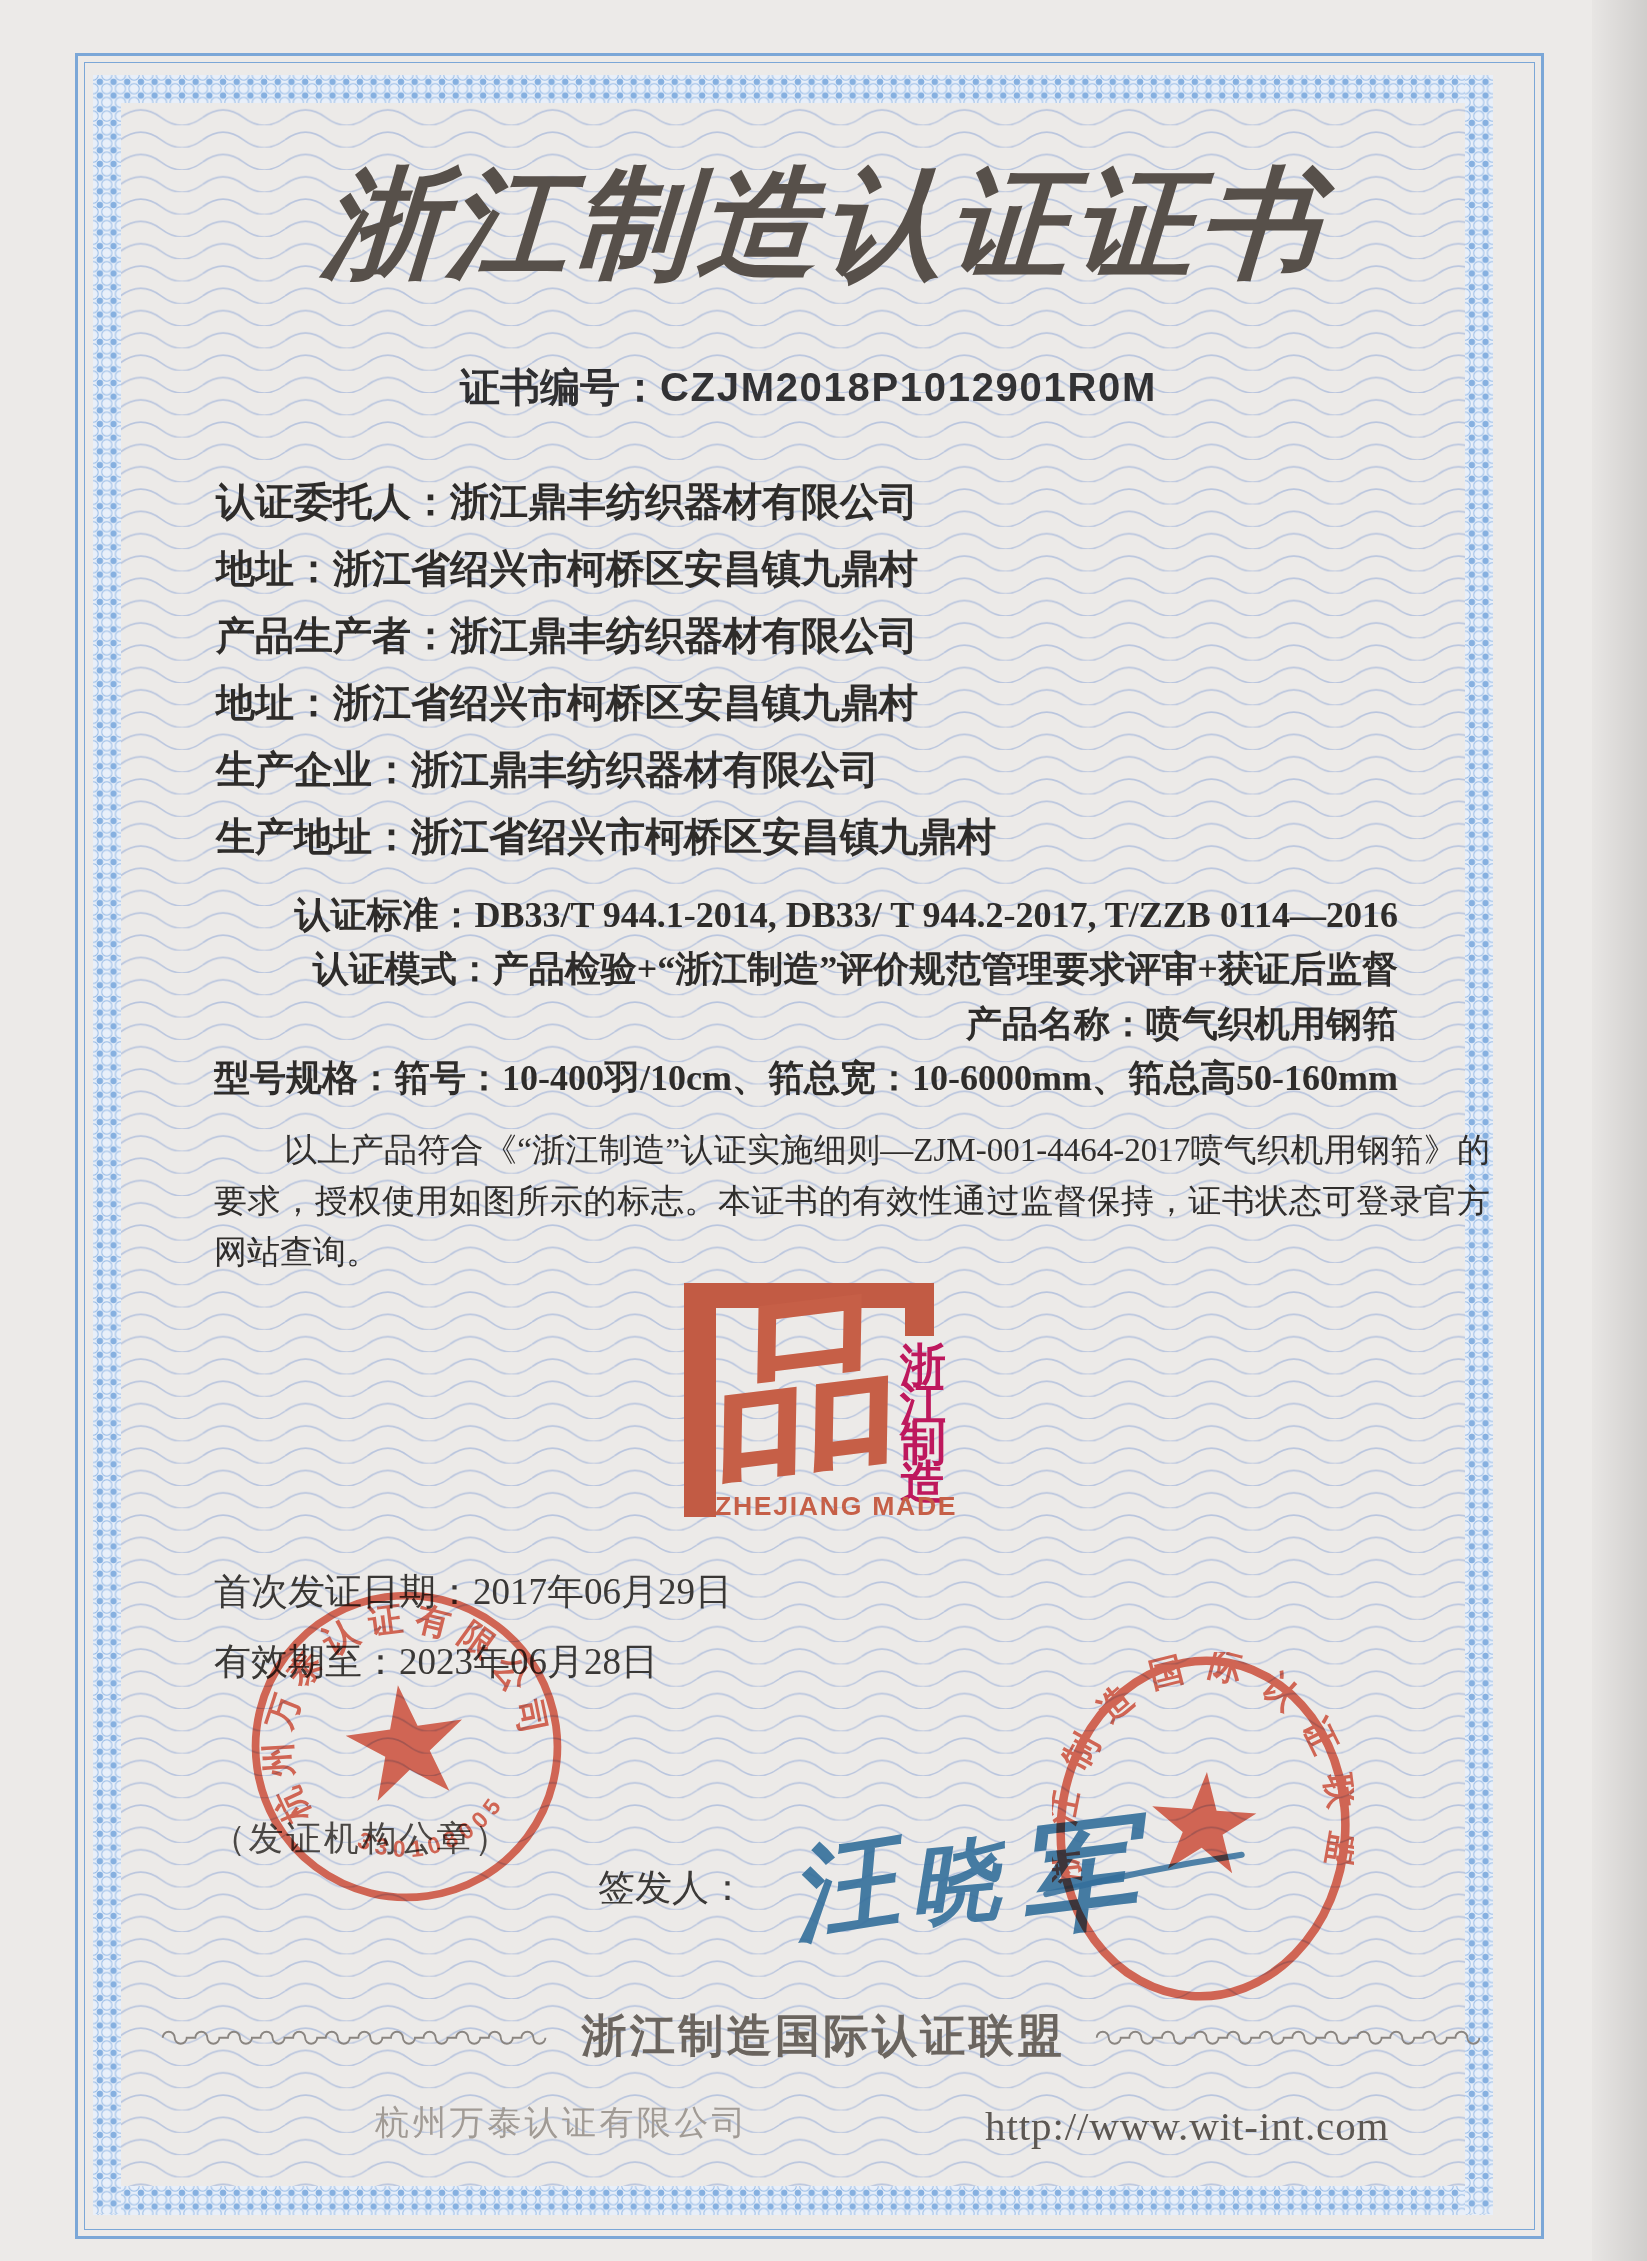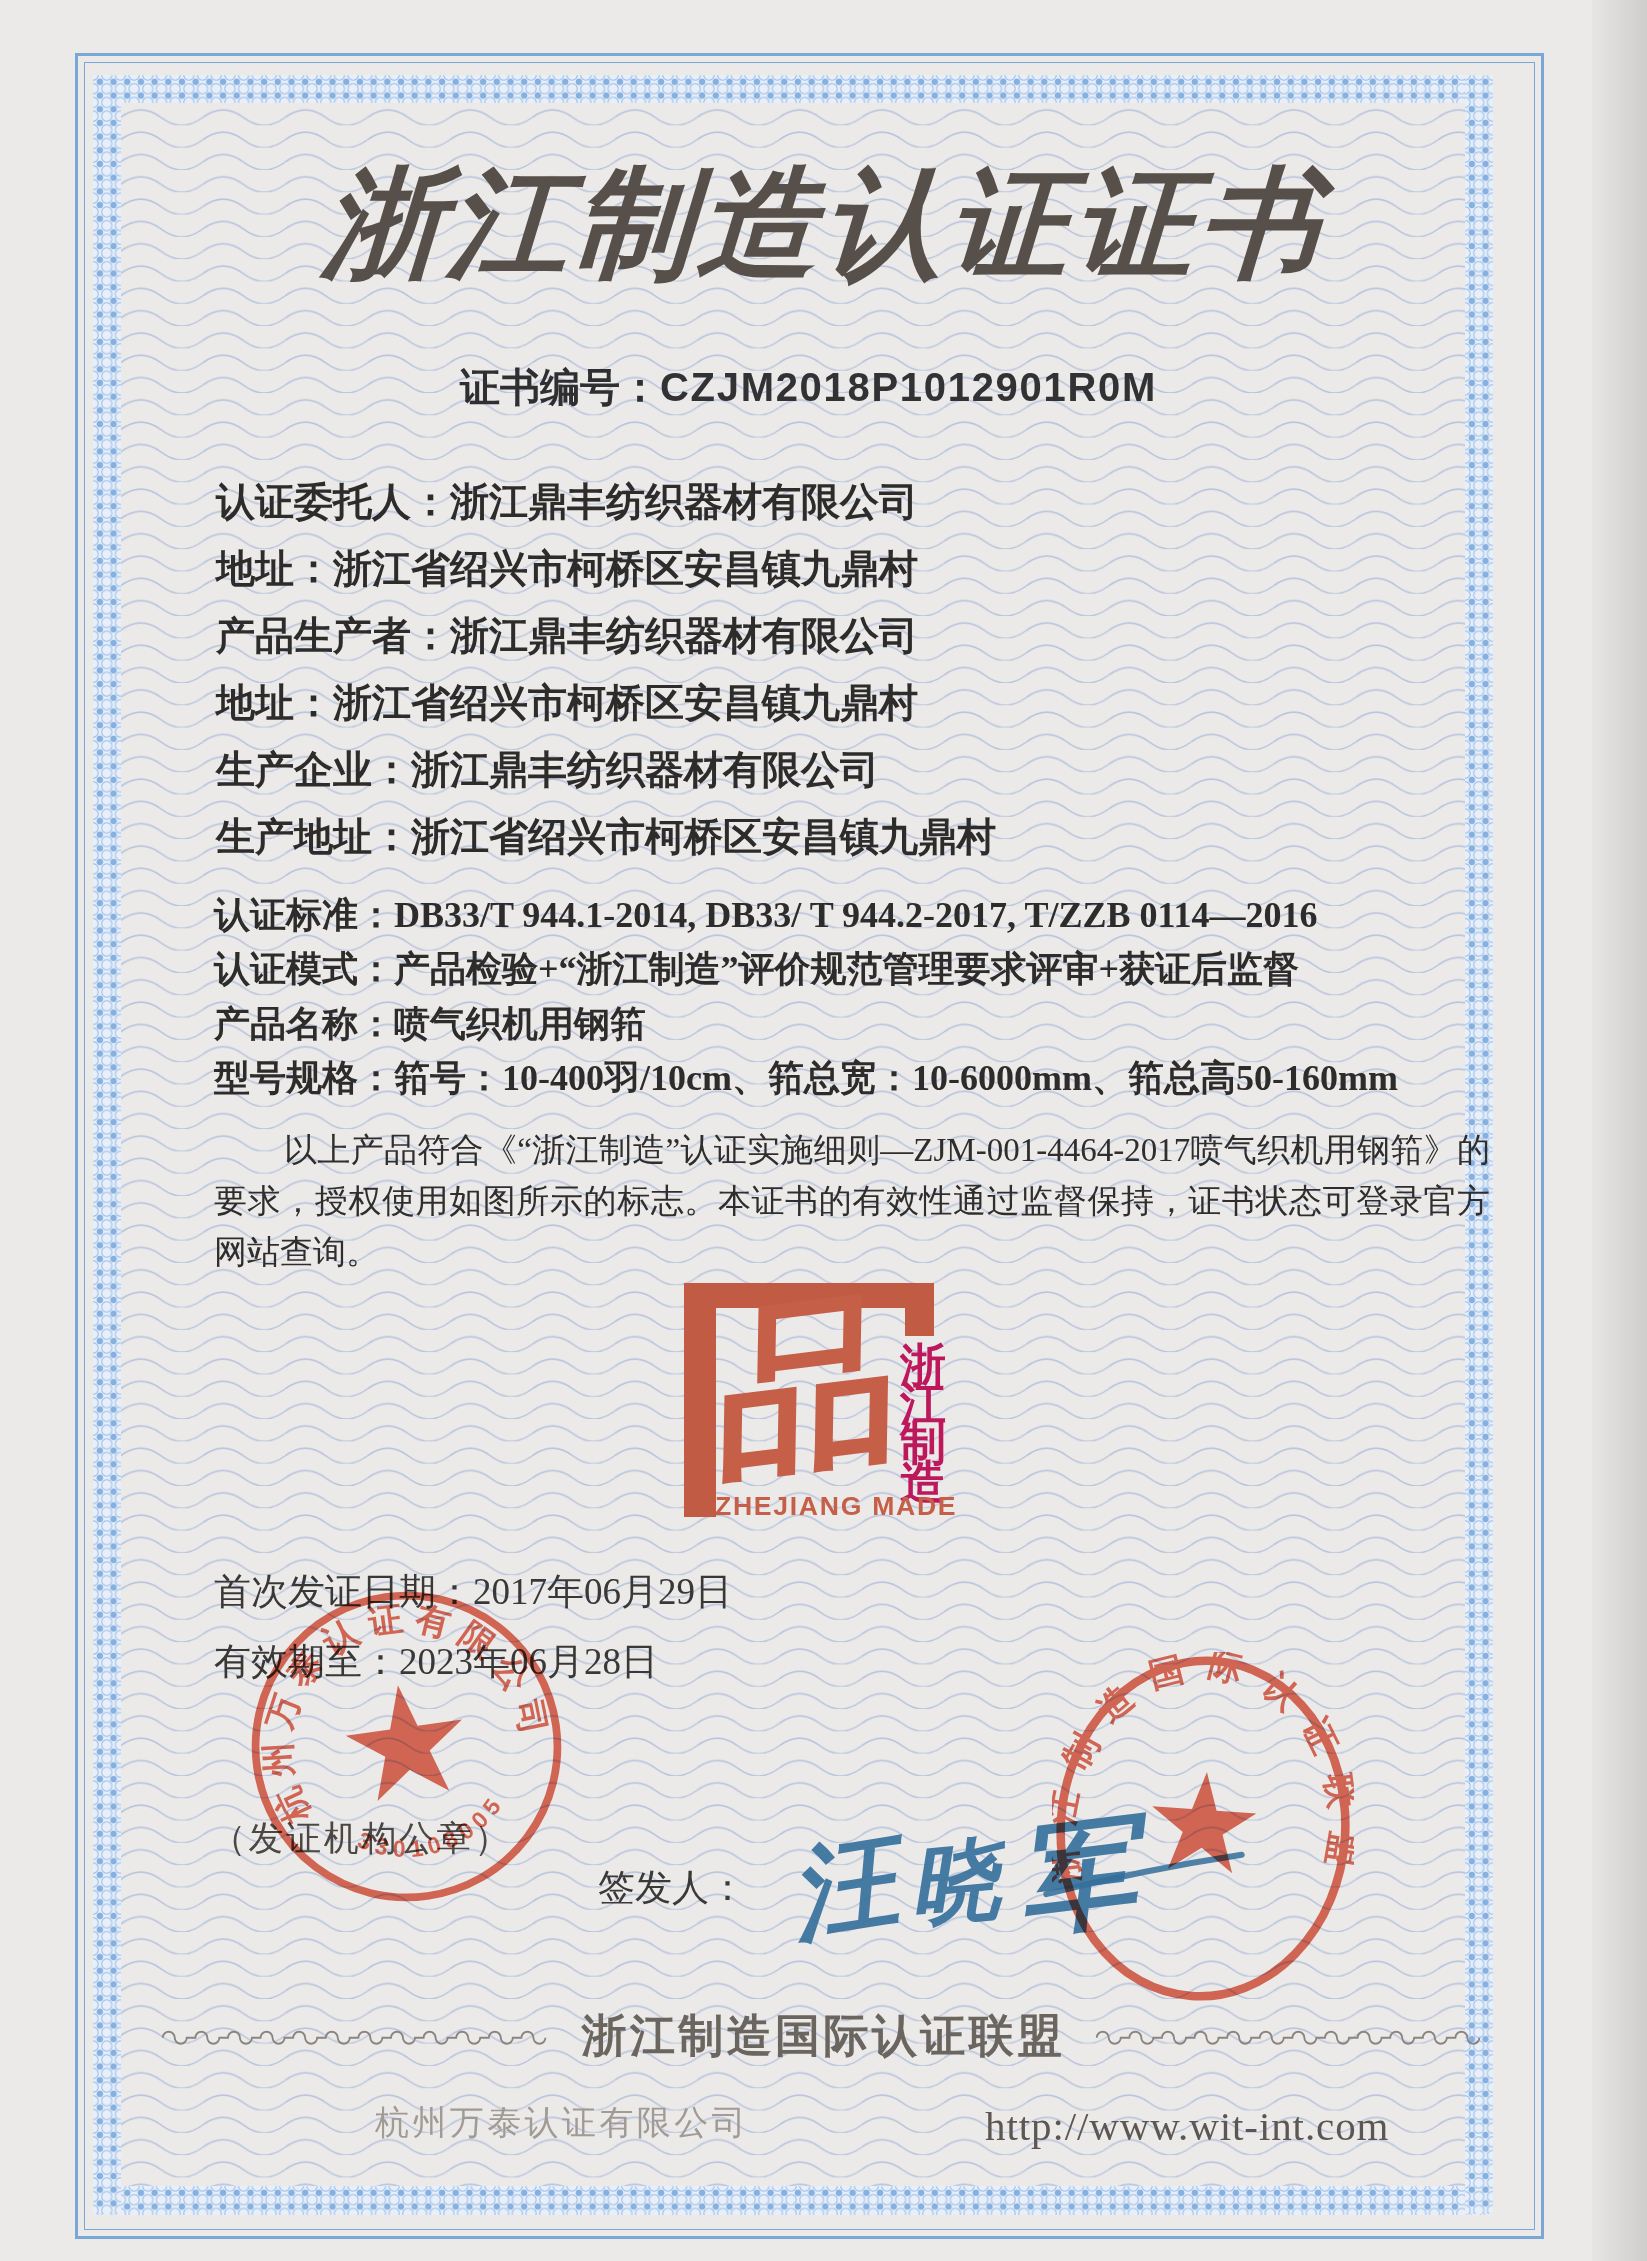--- a/index.html
+++ b/index.html
@@ -56,21 +56,21 @@
   }
   .cert-line{
     position:absolute;left:0;top:360px;width:1617px;text-align:center;
     font-size:40px;color:#323234;white-space:nowrap;
   }
   .cert-line .lbl{font-weight:700;color:#2f2f31;}
   .cert-line .num{font-weight:600;letter-spacing:1.7px;}
   .fields{position:absolute;left:216px;top:458px;margin-top:24px;}
   .field-row{font-size:39px;line-height:39px;margin-bottom:28px;
     font-weight:700;color:#2e2c2a;white-space:nowrap;}
-  .specs{position:absolute;left:214px;top:896px;}
+  .specs{position:absolute;left:214px;top:896px;text-align:right;}
   .spec-row{font-size:36px;line-height:37px;margin-bottom:16.3px;
     font-weight:700;color:#2e2c2a;white-space:nowrap;}
   .spec-row .val{font-family:"Liberation Serif","DejaVu Serif",serif;font-weight:700;}
   .paragraph{
     position:absolute;left:214px;top:1125px;width:1276px;
     font-family:"Liberation Serif","DejaVu Serif",serif;
     font-size:33px;line-height:51px;color:#302e2c;
     text-align:justify;text-indent:70px;
   }
   

